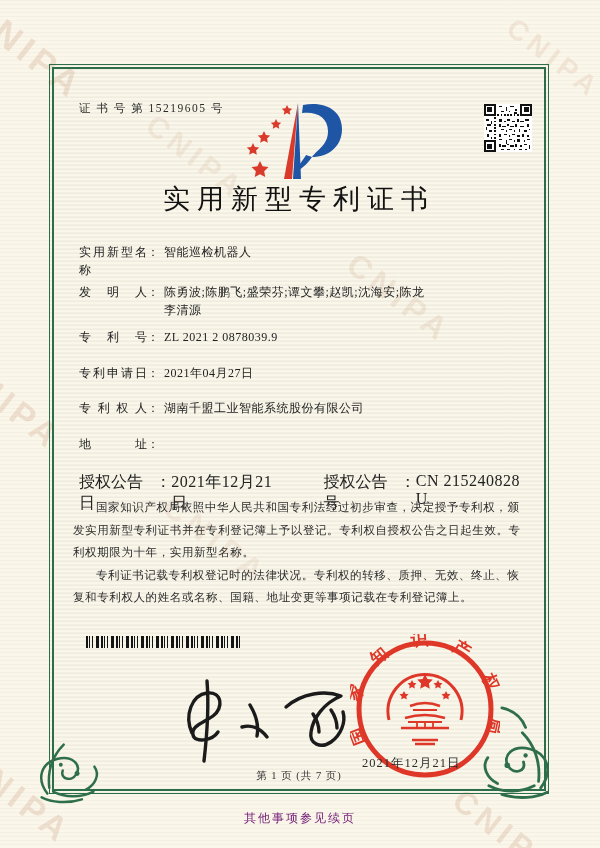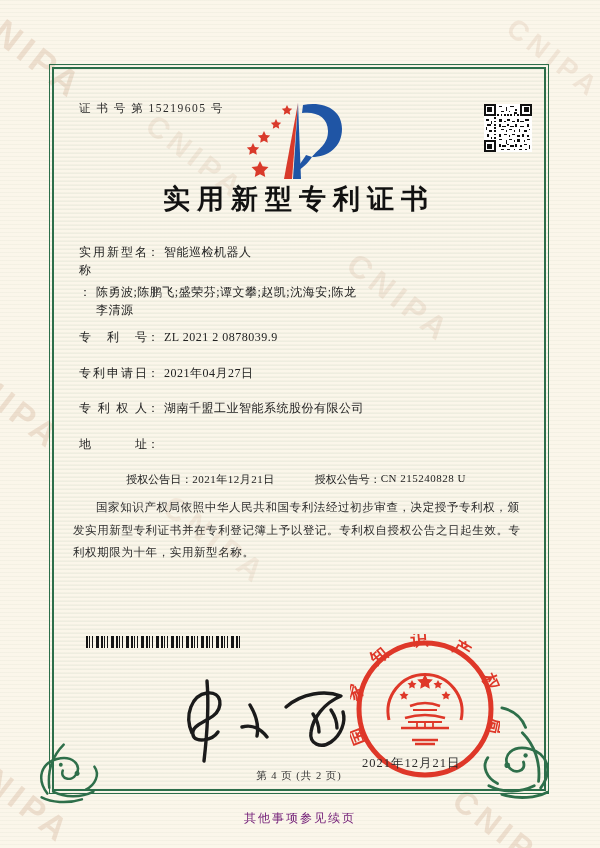--- a/index.html
+++ b/index.html
@@ -19,27 +19,27 @@
     position:absolute;left:49px;top:64px;width:498px;height:728px;
     border:1.5px solid #2c6e4a;
     background-image:repeating-linear-gradient(180deg, rgba(124,162,132,0.10) 0 1px, transparent 1px 4px);
   }
   .frame::before{content:'';position:absolute;inset:2px;border:2.5px solid #2c6e4a;pointer-events:none;}
   .certno{position:absolute;left:29px;top:36px;font-size:11.5px;letter-spacing:1.5px;color:#2a2a2a;font-family:Liberation Serif, serif;}
   .qr{position:absolute;left:434px;top:39px;width:48px;height:48px;}
   .logo{position:absolute;left:190px;top:34px;width:120px;height:84px;}
   .title{
     position:absolute;left:0;top:116px;width:100%;text-align:center;
-    font-size:27px;font-weight:bold;letter-spacing:7px;color:#111;
+    font-size:27px;font-weight:normal;letter-spacing:7px;color:#111;
   }
   .frow{position:absolute;left:29px;width:452px;font-size:12px;line-height:18px;display:flex;color:#222;}
   .flabel{display:inline-block;width:68px;text-align:justify;text-align-last:justify;flex:none;}
   .fcolon{flex:none;margin-right:5px;}
   .fvalue{white-space:pre-line;letter-spacing:0.5px;}
-  .grow{position:absolute;left:20px;width:452px;font-size:11px;display:flex;color:#222;justify-content:center;}
+  .grow{position:absolute;left:29px;width:452px;font-size:16px;display:flex;color:#222;}
   .gv{margin-right:0;letter-spacing:0.5px;}
   .body-text{
     position:absolute;left:23px;top:431px;width:455px;
     font-size:11.5px;line-height:22.5px;color:#2d2d2d;letter-spacing:0.6px;
   }
   .body-text p{margin:0;text-indent:2em;}
   .barcode{
     position:absolute;left:36px;top:571px;width:156px;height:12px;
     background:repeating-linear-gradient(90deg,#141414 0 2px,transparent 2px 3px,#141414 3px 4px,transparent 4px 6px,#141414 6px 7px,transparent 7px 10px,#141414 10px 13px,transparent 13px 15px);
   }
@@ -179,20 +179,21 @@
   </svg>
 
   <div class="title">实用新型专利证书</div>
 
   <div class="frow" style="top:178px">
     <span class="flabel">实用新型名称</span>
       <span class="fcolon">：</span>
     <span class="fvalue">智能巡检机器人</span>
   </div>
   <div class="frow" style="top:218px">
+    <span class="flabel">发明人</span>
       <span class="fcolon">：</span>
     <span class="fvalue">陈勇波;陈鹏飞;盛荣芬;谭文攀;赵凯;沈海安;陈龙
 李清源</span>
   </div>
   <div class="frow" style="top:263px">
     <span class="flabel">专利号</span>
       <span class="fcolon">：</span>
     <span class="fvalue">ZL 2021 2 0878039.9</span>
   </div>
   <div class="frow" style="top:299px">
@@ -213,20 +214,21 @@
     <span>授权公告日</span>
       <span>：</span>
     <span class="gv" style="margin-right:40px">2021年12月21日</span>
     <span>授权公告号</span>
       <span>：</span>
     <span class="gv">CN 215240828 U</span>
   </div>
 
   <div class="body-text">
     <p>国家知识产权局依照中华人民共和国专利法经过初步审查，决定授予专利权，颁发实用新型专利证书并在专利登记簿上予以登记。专利权自授权公告之日起生效。专利权期限为十年，实用新型名称。</p>
+    <p>专利证书记载专利权登记时的法律状况。专利权的转移、质押、无效、终止、恢复和专利权人的姓名或名称、国籍、地址变更等事项记载在专利登记簿上。</p>
   </div>
 
   <div class="barcode"></div>
 
 
   <svg class="signature" viewBox="0 0 214 100">
     <g fill="none" stroke="#1b1b1b" stroke-width="3.4" stroke-linecap="round" stroke-linejoin="round">
       <path d="M30,60 C22,42 30,22 45,20 C60,18 62,35 51,43 C41,50 29,53 31,62 C33,70 50,68 56,59"></path>
       <path d="M45,8 C47,32 45,62 42,88"></path>
       <path d="M88,32 C94,42 97,53 95,63"></path>
@@ -259,21 +261,21 @@
         <path d="M-24,14 H24" fill="none" stroke-width="2.5"></path>
         <path d="M-8,8 V13 M0,8 V13 M8,8 V13" fill="none" stroke-width="1.8"></path>
         <path d="M-36,6 A37,37 0 1 1 36,6" fill="none" stroke-width="3"></path>
         <path d="M-13,26 H13 M-10,30 H10" fill="none" stroke-width="2.5"></path>
       </g>
     </g>
   </svg>
 
   <div class="seal-date">2021年12月21日</div>
 
-  <div class="pageinfo">第 4 页 (共 2 页)</div>
+  <div class="pageinfo">第 1 页 (共 7 页)</div>
 
   <svg class="flourish fl-left" viewBox="0 0 100 100">
     <g fill="none" stroke="#2e6f4a" stroke-width="2.6" stroke-linecap="round">
       <path d="M16,86 C4,70 10,54 26,50 C42,46 52,56 46,66 C41,74 29,71 32,62"></path>
       <path d="M18,80 C16,62 22,46 33,35"></path>
       <path d="M22,84 C34,90 50,91 64,84"></path>
       <path d="M56,82 C66,77 71,66 65,58"></path>
       <path d="M10,90 C20,95 36,97 52,92"></path>
       <circle cx="47" cy="65" r="2.6" fill="#2e6f4a" stroke="none"></circle>
       <circle cx="30" cy="56" r="2" fill="#2e6f4a" stroke="none"></circle>

